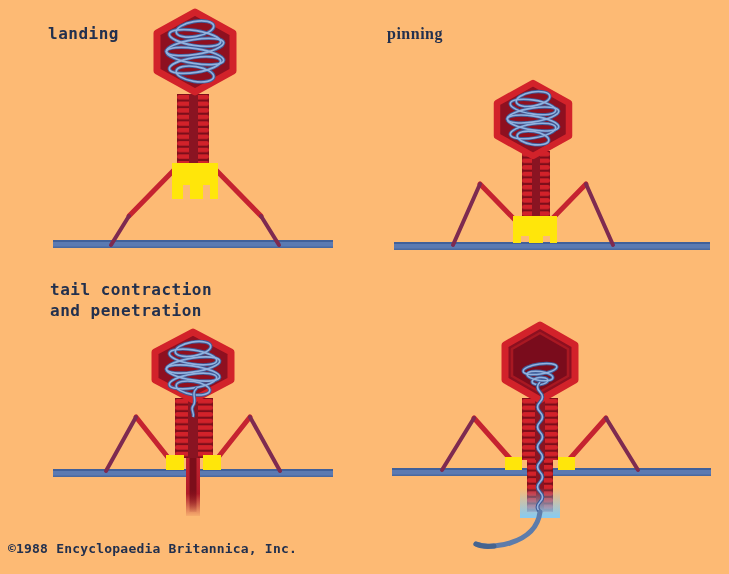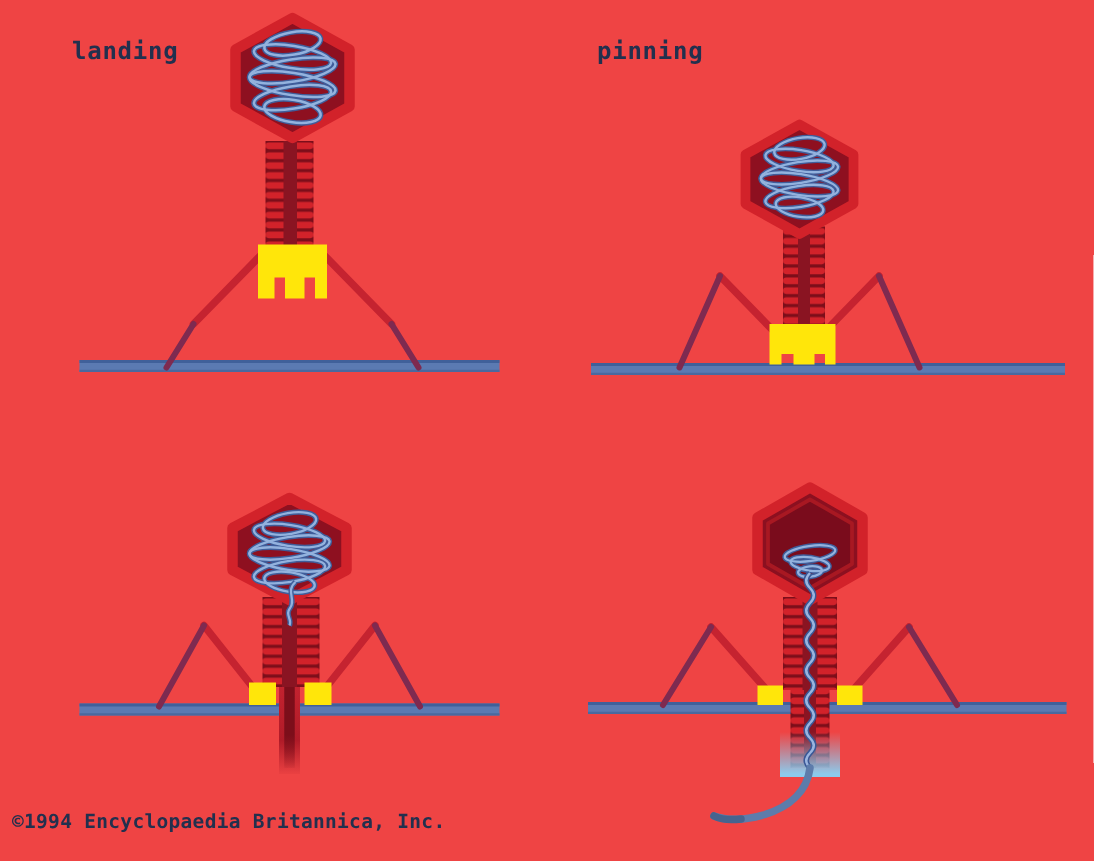--- a/index.html
+++ b/index.html
@@ -1,19 +1,19 @@
 <!DOCTYPE html>
 <html><head>
 <meta charset="utf-8">
 <style>
   html,body{margin:0;padding:0;background:#fff;}
   #canvas{
     position:relative;
     width:729px;height:574px;
-    background:#ef4444;
+    background:#fdba74;
     overflow:hidden;
     font-family:"DejaVu Sans Mono","Liberation Mono",monospace;
   }
   .panel{position:absolute;}
   .panel-label{
     position:absolute;
     color:#22304e;
     font-size:16px;
     font-weight:bold;
     letter-spacing:0.5px;
@@ -72,21 +72,21 @@
         <polygon points="195,12 233,33 233,71 195,92 157,71 157,33" fill="#8e1020" stroke="#d2222a" stroke-width="7" stroke-linejoin="round"></polygon>
         <g>
           <use href="#coilA" stroke="#3f5d9a" stroke-width="3.6"></use>
           <use href="#coilA" stroke="#93b2de" stroke-width="1.7"></use>
         </g>
       </g>
     </svg>
   </div>
 
   <div class="panel" style="left:364px;top:0;width:365px;height:270px;">
-    <div class="panel-label" style="left:34px;top:23px;">pinning</div>
+    <div class="panel-label" style="left:23px;top:23px;font-family:Liberation Serif, serif;">pinning</div>
     <svg width="365" height="270" viewBox="0 0 365 270">
       <defs>
         <pattern id="ribsB" x="158" y="151" width="28" height="6.6" patternUnits="userSpaceOnUse">
           <rect width="28" height="6.6" fill="#7c0e1a"></rect>
           <rect y="1" width="28" height="4.4" rx="2.2" fill="#d2222a"></rect>
         </pattern>
         <g id="coilB" fill="none">
           <ellipse cx="169" cy="99" rx="17" ry="7" transform="rotate(-10 169 99)"></ellipse>
           <ellipse cx="169" cy="107" rx="23" ry="7" transform="rotate(9 169 107)"></ellipse>
           <ellipse cx="169" cy="115" rx="26" ry="7" transform="rotate(-9 169 115)"></ellipse>
@@ -115,20 +115,22 @@
         <polygon points="169,83 205,103 205,136 169,156 133,136 133,103" fill="#8e1020" stroke="#d2222a" stroke-width="6.5" stroke-linejoin="round"></polygon>
         <g>
           <use href="#coilB" stroke="#3f5d9a" stroke-width="3.4"></use>
           <use href="#coilB" stroke="#93b2de" stroke-width="1.6"></use>
         </g>
       </g>
     </svg>
   </div>
 
   <div class="panel" style="left:0;top:270px;width:364px;height:304px;">
+    <div class="panel-label" style="left:50px;top:9px;">tail contraction
+and penetration</div>
     <svg width="364" height="304" viewBox="0 0 364 304">
       <defs>
         <pattern id="ribsC" x="175" y="128" width="38" height="6.6" patternUnits="userSpaceOnUse">
           <rect width="38" height="6.6" fill="#7c0e1a"></rect>
           <rect y="1" width="38" height="4.4" rx="2.2" fill="#d2222a"></rect>
         </pattern>
         <linearGradient id="tubeC1" x1="0" y1="184" x2="0" y2="248" gradientUnits="userSpaceOnUse">
           <stop offset="0" stop-color="#c52330"></stop>
           <stop offset="0.62" stop-color="#b01b28"></stop>
           <stop offset="1" stop-color="#b01b28" stop-opacity="0"></stop>
@@ -243,14 +245,14 @@
         <use href="#waveD" stroke="#3a5896" stroke-width="3.6"></use>
         <use href="#waveD" stroke="#9ab4de" stroke-width="1.6"></use>
       </g>
       <g fill="none" stroke-linecap="round">
         <path d="M176,242 C174,258 162,268 146,273 C132,277 120,277 112,274" stroke="#5d7cab" stroke-width="5"></path>
         <path d="M130,276 C122,277 116,276 112,274" stroke="#46648f" stroke-width="5"></path>
       </g>
     </svg>
   </div>
 
-  <div class="copyright">©1994 Encyclopaedia Britannica, Inc.</div>
+  <div class="copyright">©1988 Encyclopaedia Britannica, Inc.</div>
 </div>
 
 </body></html>

